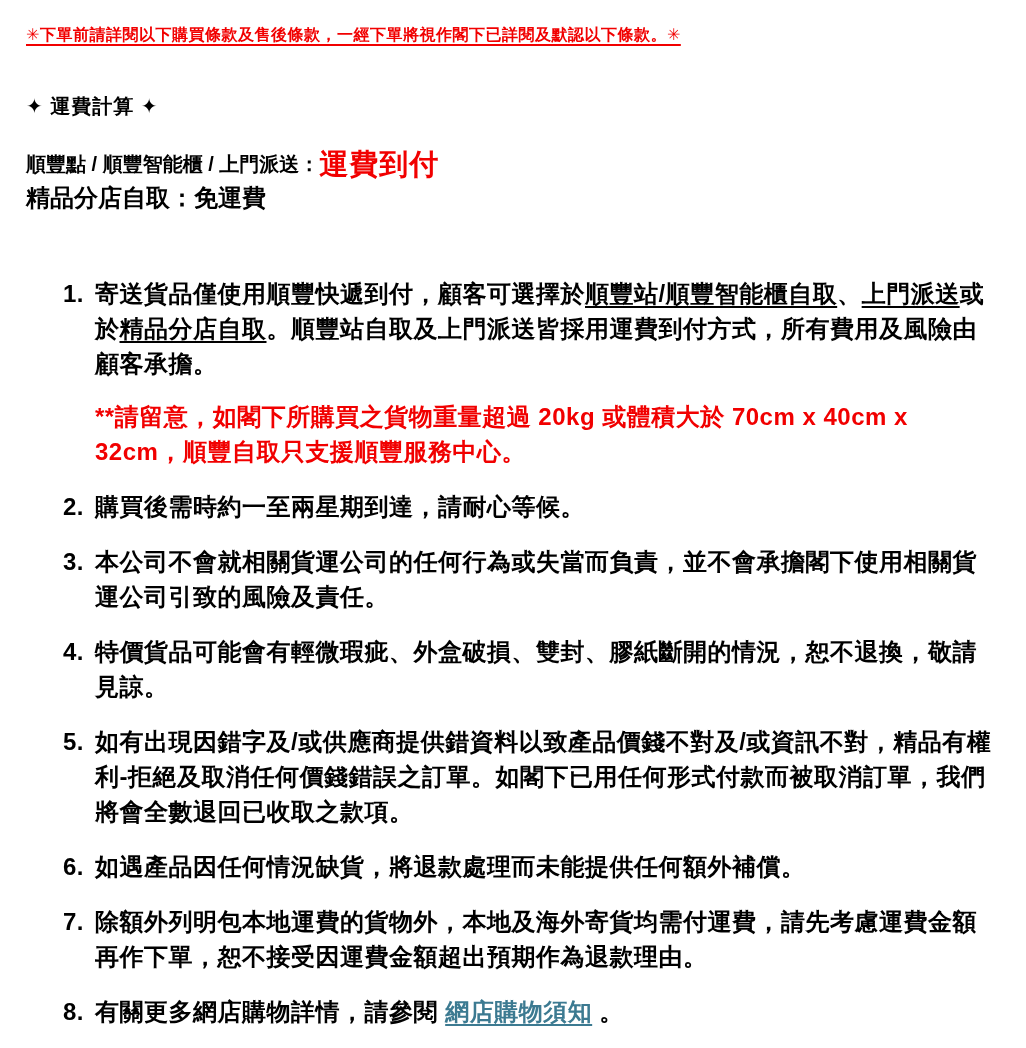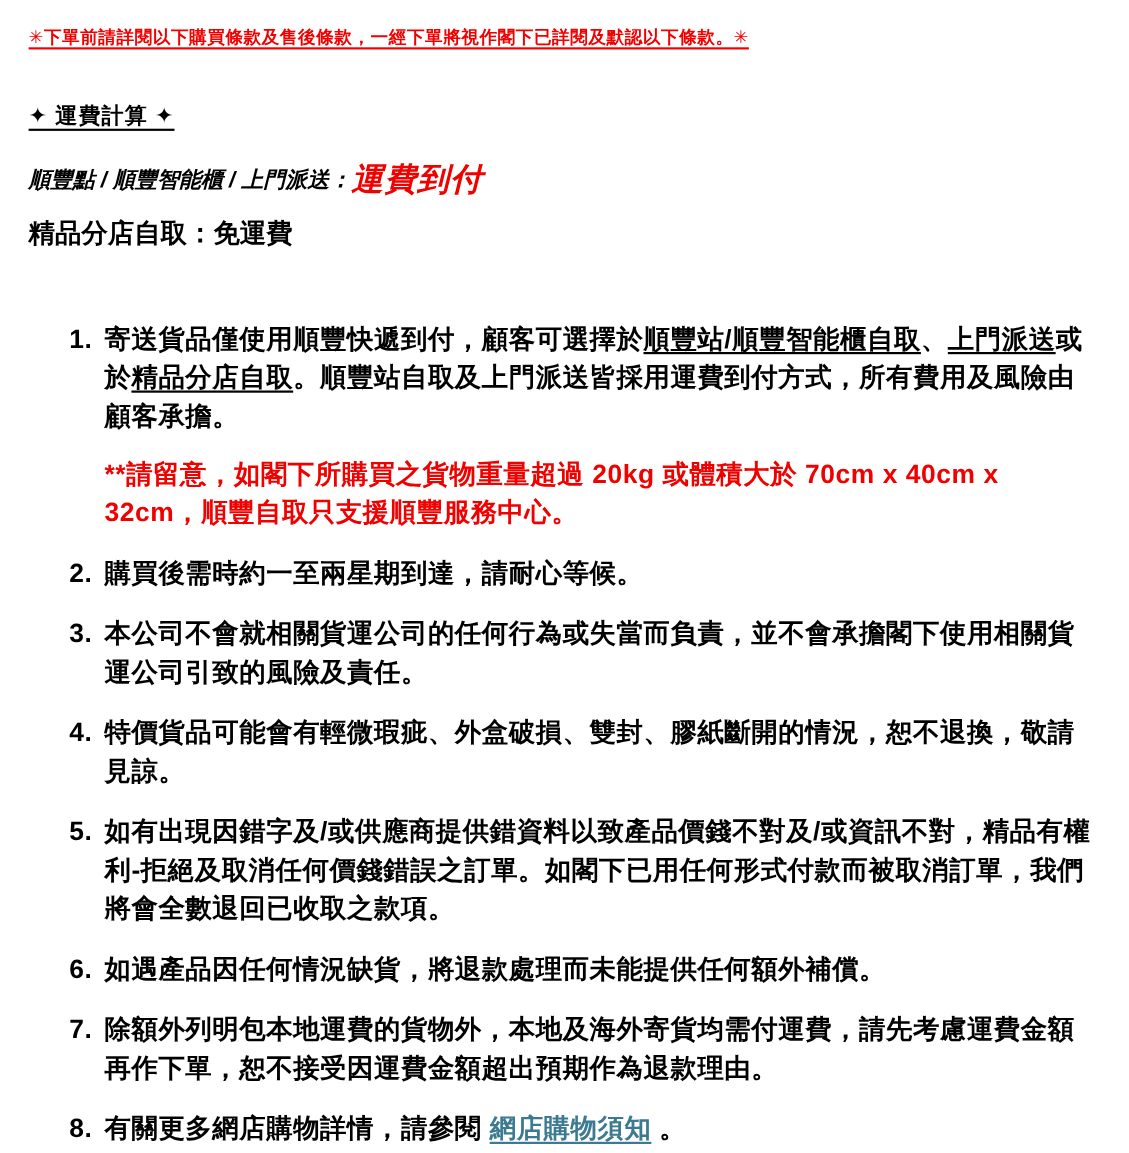--- a/index.html
+++ b/index.html
@@ -27,31 +27,29 @@
     letter-spacing:0.5px;
     white-space:nowrap;
   }
 
   .heading{
     font-size:20px;
     line-height:23px;
     margin:0 0 26px 0;
   }
   .heading .hd{
-    text-decoration:underline;
     text-decoration-thickness:2px;
     text-underline-offset:5px;
     letter-spacing:1px;
   }
 
   .ship-line{
     font-size:20px;
     line-height:40px;
-    margin:0 0 15px 0;
-    font-style:italic;
+    margin:0 0 0 0;
   }
   .ship-value{
     color:var(--red);
     font-size:29px;
     vertical-align:-3px;
     letter-spacing:1px;
   }
   .ship-line2{
     font-size:24px;
     line-height:28px;

